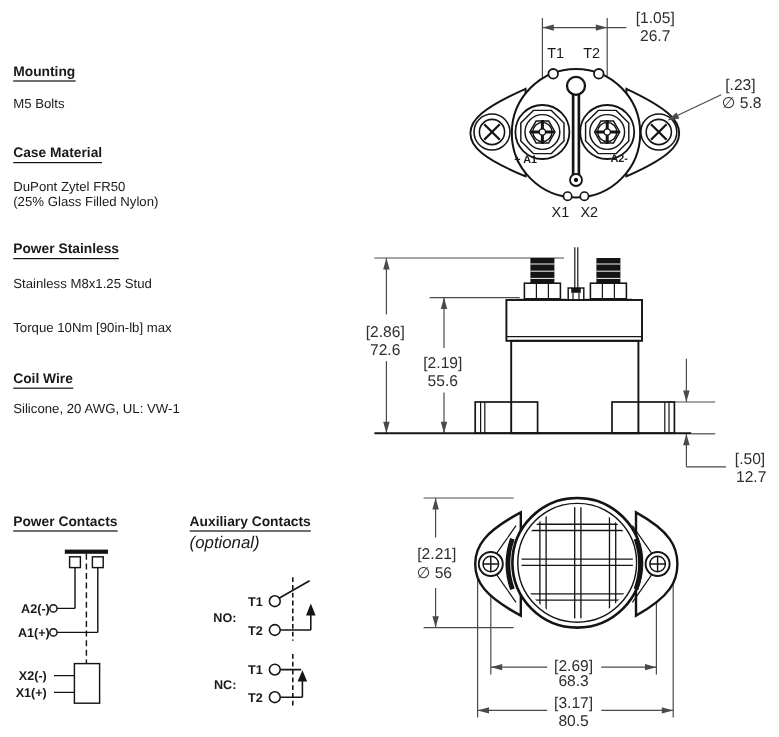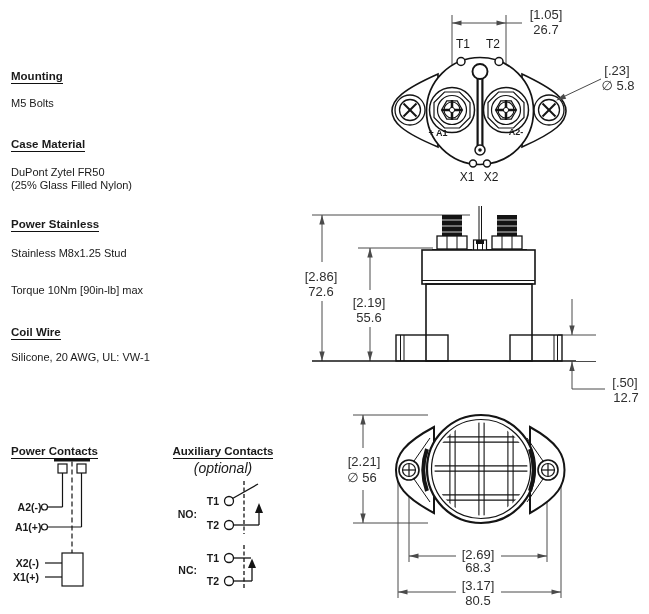--- a/index.html
+++ b/index.html
@@ -1,23 +1,23 @@
 <!DOCTYPE html>
 <html><head>
 <meta charset="utf-8">
 <style>
   html,body{margin:0;padding:0;background:#fff;}
   #canvas{position:relative;width:649px;height:614px;background:#fff;overflow:hidden;
           font-family:"Liberation Sans",sans-serif;color:#1a1a1a;}
   #art{position:absolute;left:0;top:0;}
-  .txt{position:absolute;white-space:nowrap;margin-top:16px;}
+  .txt{position:absolute;white-space:nowrap;}
   .spec-heading{font-size:11.5px;font-weight:bold;}
   .spec-heading span{display:inline-block;border-bottom:1.5px solid #111;padding-bottom:1px;}
   .spec-line{font-size:11px;}
-  .center-box{text-align:center;}
+  .center-box{}
   .italic{font-style:italic;font-size:14px;}
   svg text{fill:#1a1a1a;}
   .dimtxt{font-size:13px;fill:#2e2e2e;}
   .lbl12{font-size:12px;}
   .lbl9b{font-size:9px;font-weight:bold;}
   .schlbl{font-size:10.5px;font-weight:bold;}
 </style>
 </head>
 <body>
 

